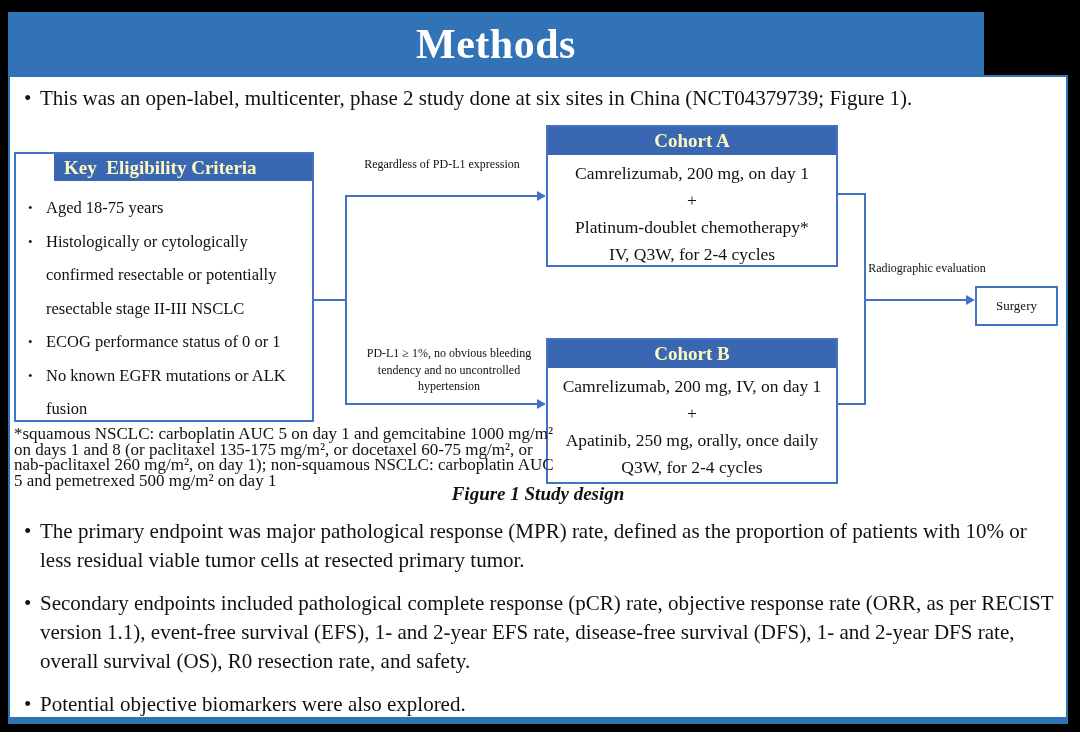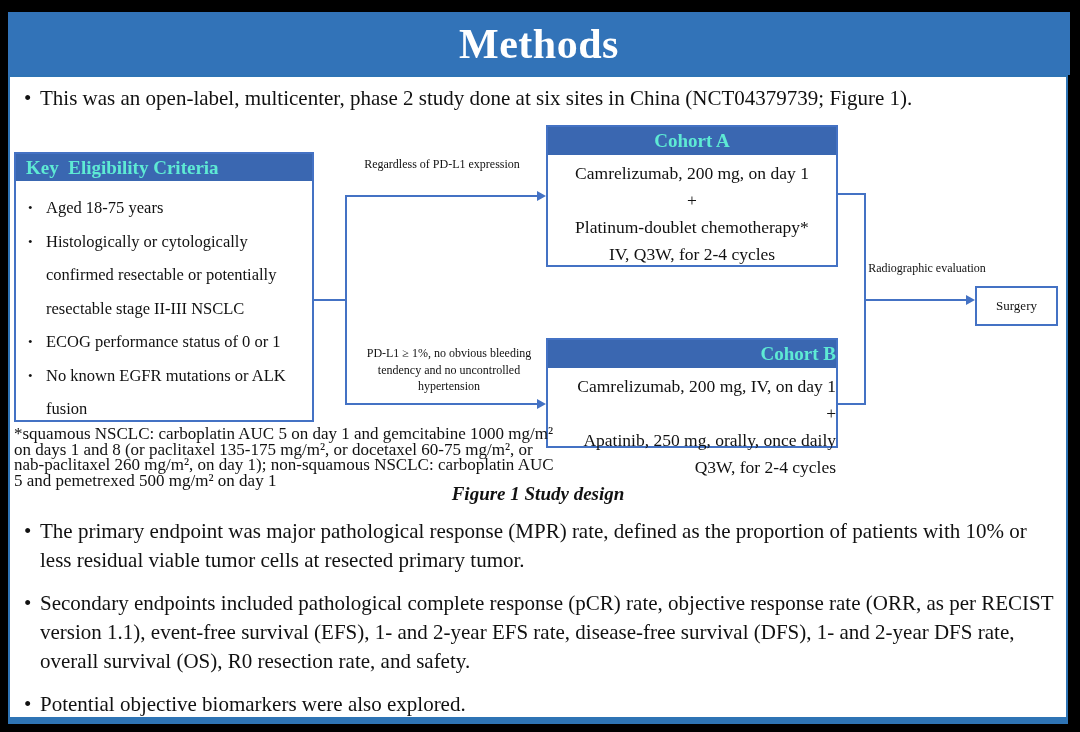--- a/index.html
+++ b/index.html
@@ -2,49 +2,49 @@
 <html style="--c-title_bar: #3273B8; --c-box_header: #3A67B1; --c-box_border: #4472C4; --c-frame: #2E74B5; --c-text: #111111;"><head>
 <meta charset="utf-8">
 <style>
   :root{
     --c-title_bar:#3273B8; --c-box_header:#3A67B1; --c-box_border:#4472C4;
     --c-frame:#2E74B5; --c-text:#111111;
   }
   *{box-sizing:border-box; margin:0; padding:0;}
   body{background:#000; font-family:"Liberation Serif", serif; color:var(--c-text);}
   .slide{position:relative; width:1080px; height:732px; background:#000; overflow:hidden;}
-  .title-bar{position:absolute; left:8px; top:12px; width:1062px; height:63px;
+  .title-bar{position:absolute; left:8px; top:12px; width:976px; height:63px;
     background:var(--c-title_bar); display:flex; align-items:center; justify-content:center;}
   .title-bar .t{color:#fff; font-size:42px; font-weight:bold; letter-spacing:.5px;}
   .content{position:absolute; left:8px; top:75px; width:1060px; height:649px; background:#fff;
     border:2px solid var(--c-frame); border-bottom:7px solid var(--c-frame);}
   
   .b-row{display:flex; font-size:21px; line-height:29px;}
   .b-dot{flex:0 0 18px; padding-left:2px;}
   .b-text{flex:1;}
   .intro{position:absolute; left:12px; top:7px; width:1030px;}
   .endpoints{position:absolute; left:12px; top:440px; width:1034px;}
   .endpoints .b-row{margin-bottom:14px;}
   .line{position:absolute; background:var(--c-box_border);}
   .ah{position:absolute; width:0; height:0; border-top:5px solid transparent;
       border-bottom:5px solid transparent; border-left:9px solid var(--c-box_border);}
   .fbox{position:absolute; background:#fff; border:2px solid var(--c-box_border);}
-  .fbox .hdr{background:var(--c-box_header); color:#5eead4; font-weight:bold; font-size:19px;}
+  .fbox .hdr{background:var(--c-box_header); color:#fef9c3; font-weight:bold; font-size:19px;}
   
   .elig{left:4px; top:75px; width:300px; height:270px;}
-  .elig .hdr{height:27px; line-height:27px; padding-left:10px; white-space:pre-wrap;}
+  .elig .hdr{height:27px; line-height:27px; padding-left:10px; white-space:pre-wrap;margin-left:38px;}
   .elig .body{padding:10px 6px 0 4px;}
   .elig .b-row{font-size:16.5px; line-height:33.5px;}
   .elig .b-dot{flex:0 0 26px; padding-left:8px; font-size:13px;}
   
   .cohort{width:292px; text-align:center;}
   .cohort .hdr{height:28px; line-height:28px;}
   .cohort .body{padding-top:5px; font-size:17.5px; line-height:27px;}
   .cohort-a{left:536px; top:48px; height:142px;}
-  .cohort-b{left:536px; top:261px; height:110px;text-align:right;}
+  .cohort-b{left:536px; top:261px; height:146px;}
   .small-label{position:absolute; text-align:center; font-size:12px; line-height:16.5px;}
   .surgery{left:965px; top:209px; width:83px; height:40px; display:flex;
            align-items:center; justify-content:center; font-size:13px;}
   .footnote{position:absolute; left:4px; top:349px; width:548px; font-size:17px; line-height:15.5px;}
   .caption{position:absolute; left:0; top:406px; width:100%; text-align:center;
            font-weight:bold; font-size:19px;font-style:italic;}
 </style>
 </head>
 <body>
 

